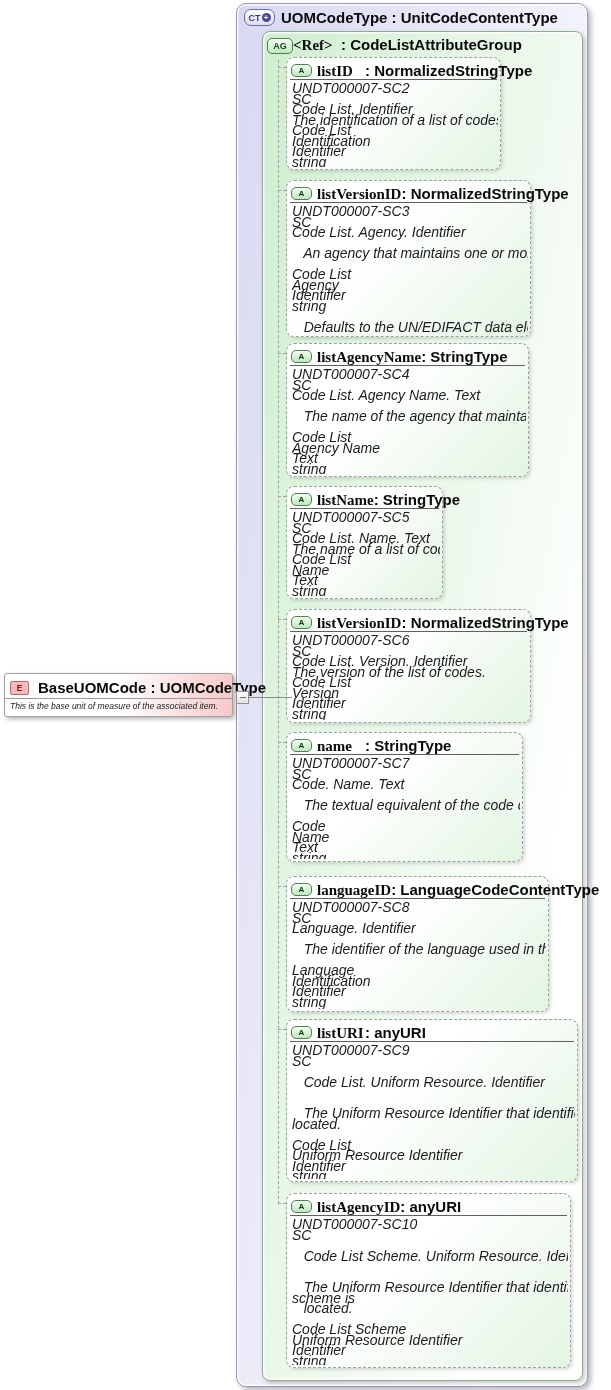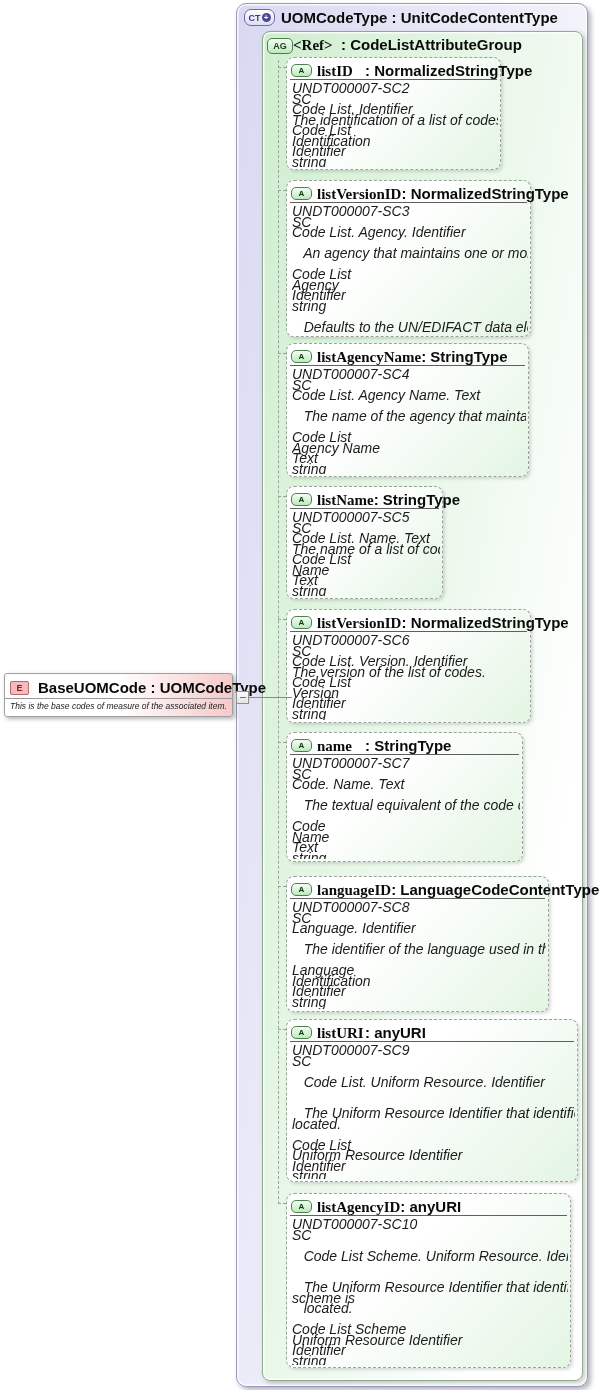--- a/index.html
+++ b/index.html
@@ -269,19 +269,19 @@
       </div>
   </div>
 </div>
 
 <div class="abs elem">
   <div class="elem-hdr">
     <span class="badge badge-e">E</span>
     <span class="hdr-title">BaseUOMCode : UOMCodeType</span>
   </div>
   <div class="elem-sep"></div>
-  <div class="elem-ann">This is the base codes of measure of the associated item.</div>
+  <div class="elem-ann">This is the base unit of measure of the associated item.</div>
 </div>
 
 <div class="abs conn-toggle">
   <span class="minus-dash"></span>
 </div>
 <div class="abs conn-line"></div>
 
 </body></html>

